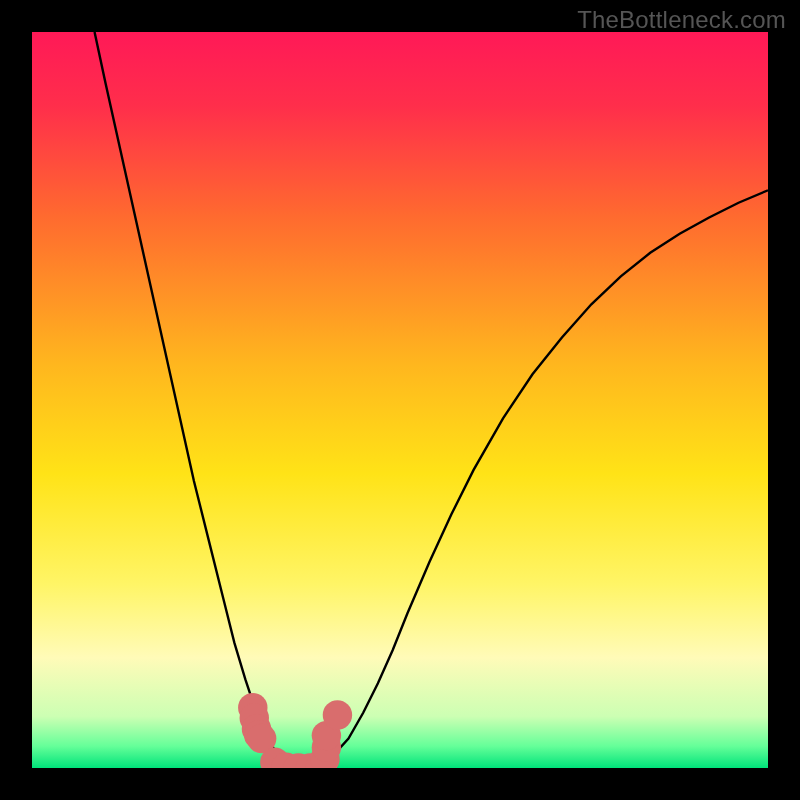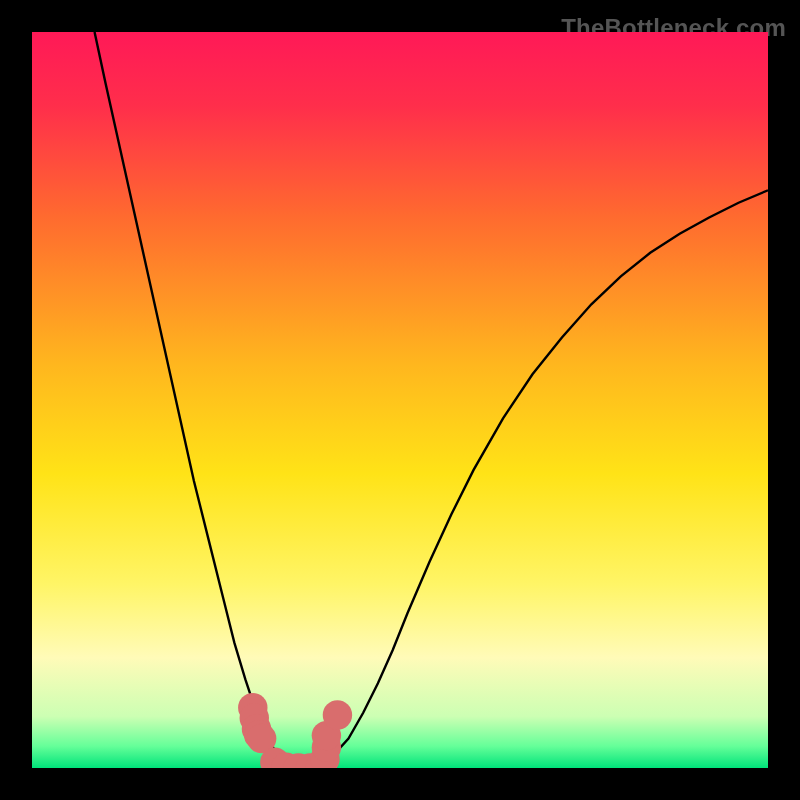--- a/index.html
+++ b/index.html
@@ -16,24 +16,23 @@
     top: 32px;
     width: 736px;
     height: 736px;
   }
   .watermark {
     position: absolute;
     top: 6px;
     right: 14px;
     font-family: Arial, Helvetica, sans-serif;
     font-size: 24px;
-    font-weight: 700;
+    font-weight: 400;
     color: #555;
     letter-spacing: 0.2px;
-    margin-top: 8px;
   }
 </style>
 </head>
 <body>
 
 <div class="frame">
   <div class="watermark">TheBottleneck.com</div>
   <svg class="plot-area" viewBox="0 0 736 736" preserveAspectRatio="none">
     <defs>
       <linearGradient id="bg-grad" x1="0" y1="0" x2="0" y2="1">

